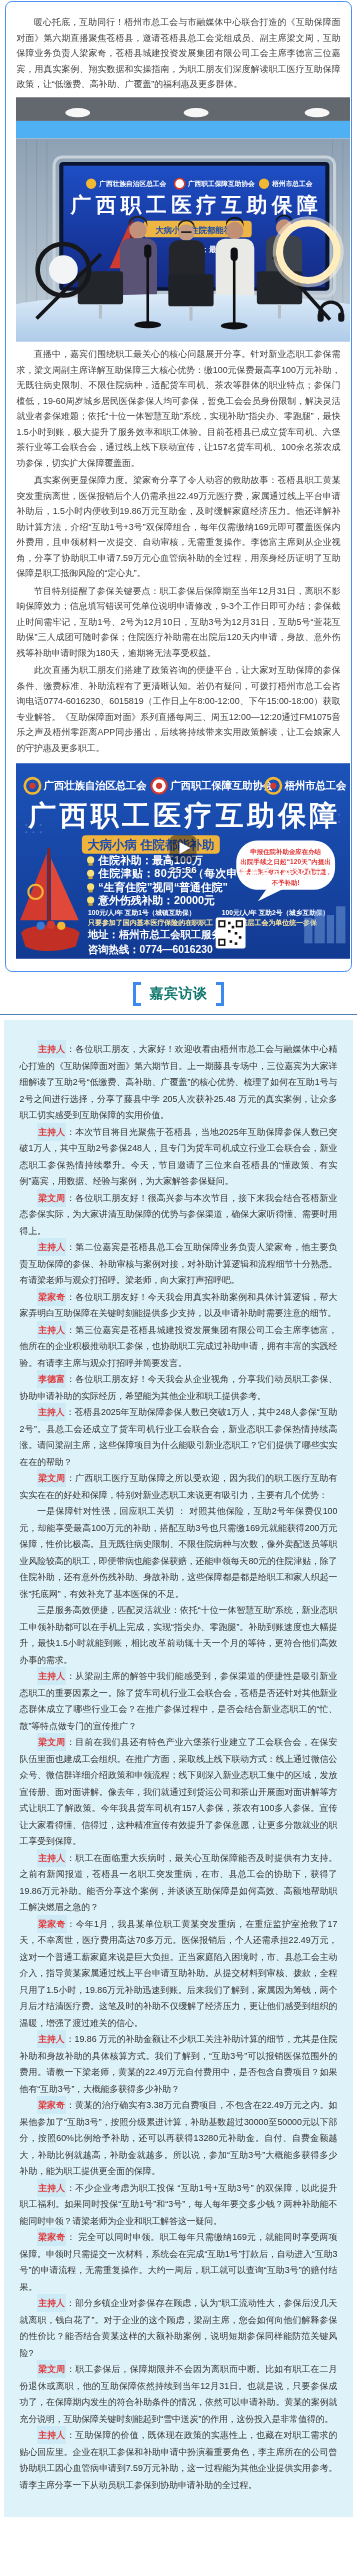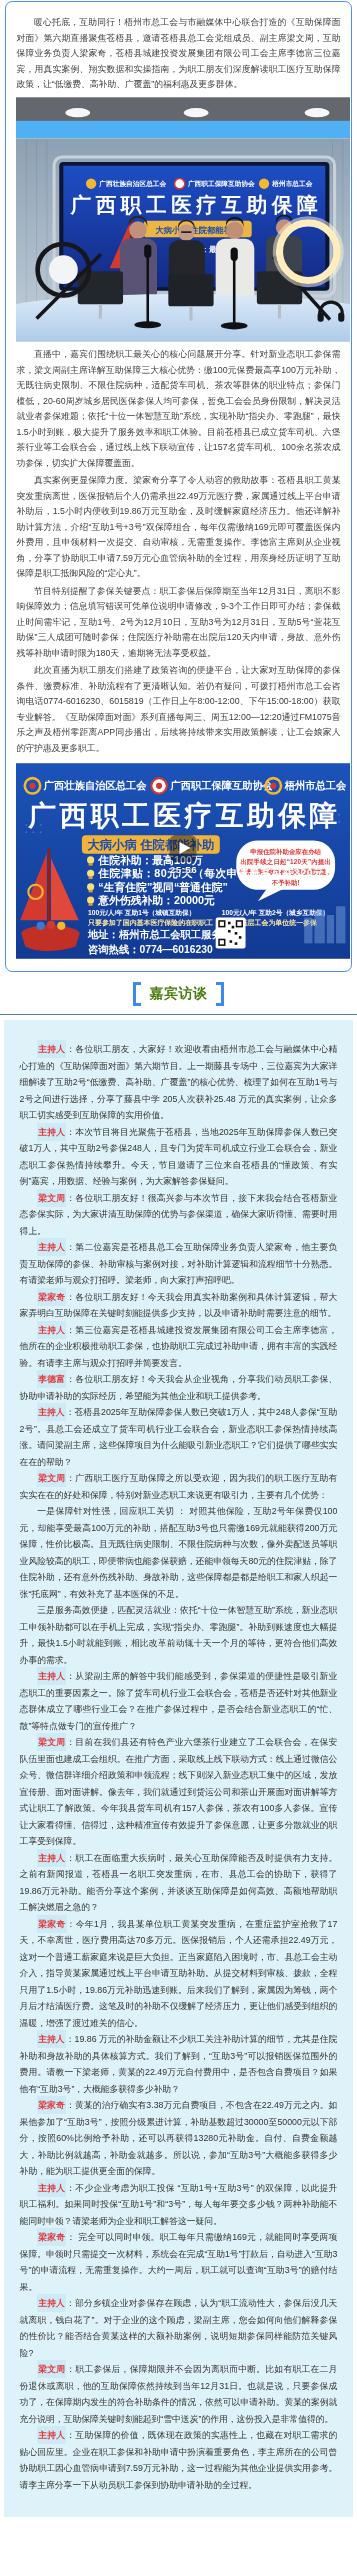--- a/index.html
+++ b/index.html
@@ -51,21 +51,21 @@
     letter-spacing:0.5px;
   }
   
   .sec-head {
     display:flex; align-items:center; justify-content:center;
     gap:8.2px; margin:9.3px 0 6.2px 0; height:26px;
   }
   .brk { width:8.2px; height:24px; box-sizing:border-box; }
   .brk-l { border-left:3.6px solid #3c8af0; border-top:3.6px solid #3c8af0; border-bottom:3.6px solid #3c8af0; }
   .brk-r { border-right:3.6px solid #3c8af0; border-top:3.6px solid #3c8af0; border-bottom:3.6px solid #3c8af0; }
-  .sec-title { font-size:14px; font-weight:bold; color:#4d7c0f; letter-spacing:0.5px; }
+  .sec-title { font-size:14px; font-weight:bold; color:#0f766e; letter-spacing:0.5px; }
   .divider { height:1px; background:#4e7fb5; margin:0; }
   
   .interview {
     margin:5.2px 4.1px 0 4.1px;
     background:#def2f9;
     padding:21.6px 15.5px 24px 15.5px;
   }
   .interview p {
     font-size:8.8px;
     line-height:16.5px;
@@ -199,21 +199,21 @@
       <circle cx="568" cy="300" r="66" fill="none" stroke="#fff6dd" stroke-width="6" opacity="0.5"></circle>
       <g>
         <path d="M590,420 a22,22 0 0 1 44,0" fill="none" stroke="#14161a" stroke-width="6"></path>
         <rect x="586" y="418" width="12" height="18" rx="5" fill="#14161a"></rect>
         <rect x="626" y="418" width="12" height="18" rx="5" fill="#14161a"></rect>
       </g>
     </svg>
 
     <div>
 
-        <p>直播中，嘉宾们围绕职工最关心的核心问题展开分享。针对新业态职工参保需求，梁文周副主席详解互助保障三大核心优势：缴100元保费最高享100万元补助，无既往病史限制、不限住院病种，适配货车司机、茶农等群体的职业特点；参保门槛低，20-60周岁城乡居民医保参保人均可参保，暂免工会会员身份限制，解决灵活就业者参保难题；依托“十位一体智慧互助”系统，实现补助“指尖办、零跑腿”，最快1.5小时到账，极大提升了服务效率和职工体验。目前苍梧县已成立货车司机、六堡茶行业等工会联合会，通过线上线下联动宣传，让157名货车司机、100余名茶农成功参保，切实扩大保障覆盖面。</p>
+        <p>直播中，嘉宾们围绕职工最关心的核心问题展开分享。针对新业态职工参保需求，梁文周副主席详解互助保障三大核心优势：缴100元保费最高享100万元补助，无既往病史限制、不限住院病种，适配货车司机、茶农等群体的职业特点；参保门槛低，19-60周岁城乡居民医保参保人均可参保，暂免工会会员身份限制，解决灵活就业者参保难题；依托“十位一体智慧互助”系统，实现补助“指尖办、零跑腿”，最快1.5小时到账，极大提升了服务效率和职工体验。目前苍梧县已成立货车司机、六堡茶行业等工会联合会，通过线上线下联动宣传，让157名货车司机、100余名茶农成功参保，切实扩大保障覆盖面。</p>
 
         <p>真实案例更显保障力度。梁家奇分享了令人动容的救助故事：苍梧县职工黄某突发重病离世，医保报销后个人仍需承担22.49万元医疗费，家属通过线上平台申请补助后，1.5小时内便收到19.86万元互助金，及时缓解家庭经济压力。他还详解补助计算方法，介绍“互助1号+3号”双保障组合，每年仅需缴纳169元即可覆盖医保内外费用，且申领材料一次提交、自动审核，无需重复操作。李德富主席则从企业视角，分享了协助职工申请7.59万元心血管病补助的全过程，用亲身经历证明了互助保障是职工抵御风险的“定心丸”。</p>
 
         <p>节目特别提醒了参保关键要点：职工参保后保障期至当年12月31日，离职不影响保障效力；信息填写错误可凭单位说明申请修改，9-3个工作日即可办结；参保截止时间需牢记，互助1号、2号为12月10日，互助3号为12月31日，互助5号“萱花互助保”三人成团可随时参保；住院医疗补助需在出院后120天内申请，身故、意外伤残等补助申请时限为180天，逾期将无法享受权益。</p>
 
         <p>此次直播为职工朋友们搭建了政策咨询的便捷平台，让大家对互助保障的参保条件、缴费标准、补助流程有了更清晰认知。若仍有疑问，可拨打梧州市总工会咨询电话0774-6016230、6015819（工作日上午8:00-12:00、下午15:00-18:00）获取专业解答。《互助保障面对面》系列直播每周三、周五12:00—12:20通过FM1075音乐之声及梧州零距离APP同步播出，后续将持续带来实用政策解读，让工会娘家人的守护惠及更多职工。</p>
       </div>
   </div>
 
   <div class="video-wrap">

